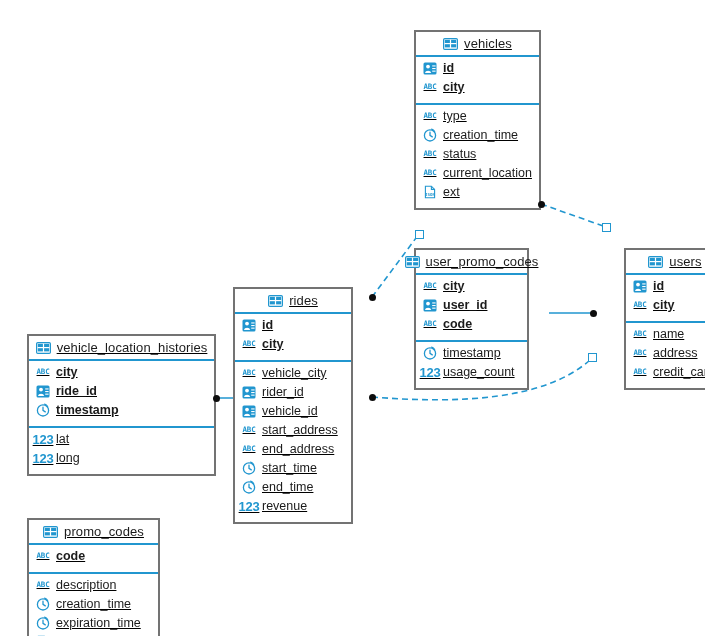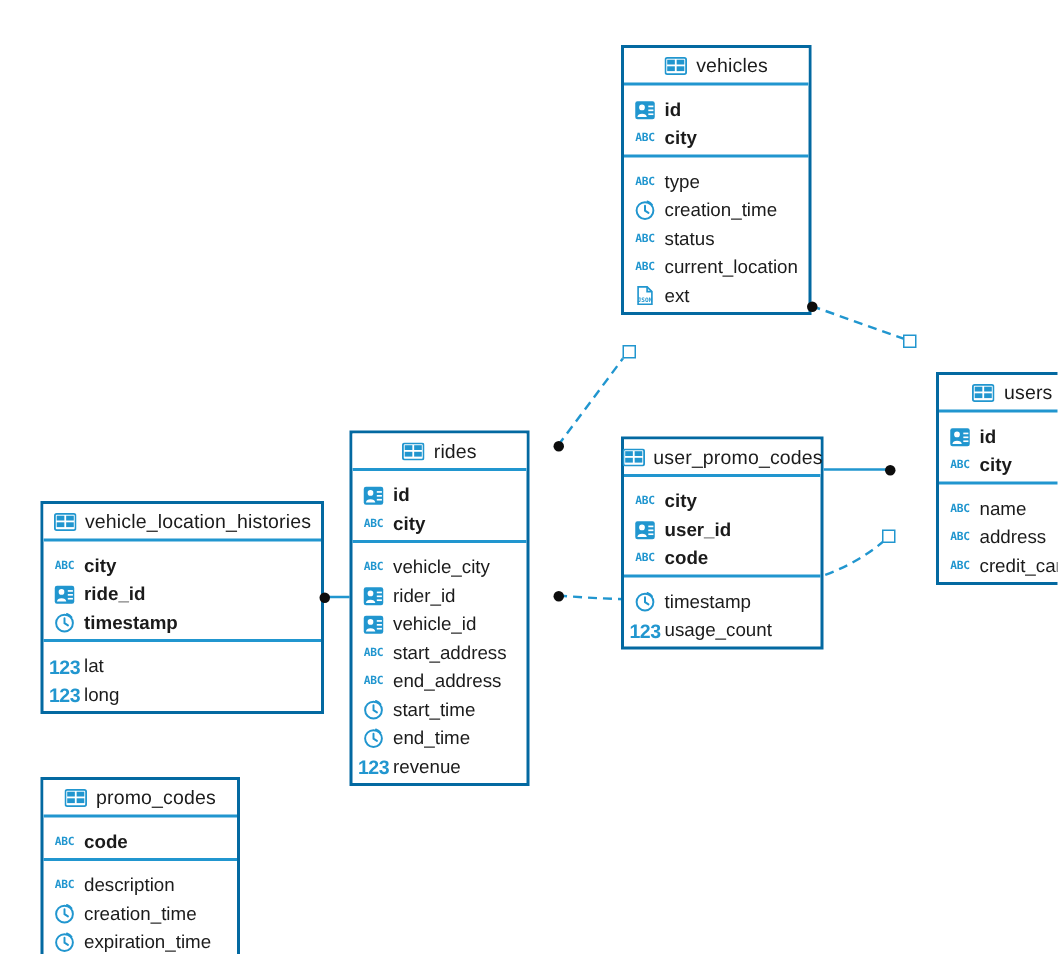--- a/index.html
+++ b/index.html
@@ -25,23 +25,24 @@
     position: absolute;
     left: 0; top: 0;
     width: 705px;
     height: 636px;
     pointer-events: none;
     z-index: 1;
   }
   .entity {
     position: absolute;
     box-sizing: border-box;
-    border: 2px solid #0369a1;
+    border: 2px solid #737373;
     background: #ffffff;
     z-index: 2;
+    text-decoration: underline;
   }
   .entity-header {
     box-sizing: border-box;
     height: 25px;
     border-bottom: 2px solid #2196cf;
     display: flex;
     align-items: center;
     justify-content: center;
     gap: 6px;
     padding: 0 8px;
@@ -54,21 +55,21 @@
     letter-spacing: 0.1px;
   }
   .section {
     padding: 4px 0 4px 0;
   }
   .section.keys {
     border-bottom: 2px solid #2196cf;
   }
   .field {
     display: flex;
-    align-items: flex-end;
+    align-items: flex-start;
     gap: 6px;
     height: 19px;
     padding: 0 18px 0 7px;
     white-space: nowrap;
   }
   .field-name {
     font-size: 12.5px;
     color: #1b1b1b;
   }
   .field.pk .field-name {
@@ -191,21 +192,21 @@
               <svg width="14" height="14" viewBox="0 0 14 14">
                 <path d="M2.4 1.2 h6 l3.2 3.2 v8.4 h-9.2 z" fill="#fff" stroke="#2196cf" stroke-width="1.1"></path>
                 <path d="M8.4 1.2 v3.2 h3.2" fill="none" stroke="#2196cf" stroke-width="1.1"></path>
                 <text x="7" y="11.4" font-size="4.1" font-family="DejaVu Sans Mono, monospace" font-weight="bold" fill="#2196cf" text-anchor="middle">JSON</text>
               </svg>
             </span>
             <span class="field-name">ext</span>
           </div>
         </div>
       </div>
-      <div class="entity" style="left: 414px; top: 248px; width: 135px; margin-top: 43px;">
+      <div class="entity" style="left: 414px; top: 248px; width: 115px;">
         <div class="entity-header">
           <span class="icon icon-header-grid">
             <svg width="15" height="12" viewBox="0 0 15 12">
               <rect x="0.6" y="0.6" width="13.8" height="10.8" rx="1.2" fill="#fff" stroke="#2196cf" stroke-width="1.2"></rect>
               <rect x="1.8" y="1.8" width="5.1" height="3.2" fill="#2196cf"></rect>
               <rect x="8.1" y="1.8" width="5.1" height="3.2" fill="#2196cf"></rect>
               <rect x="1.8" y="6.2" width="5.1" height="3.2" fill="#2196cf"></rect>
               <rect x="8.1" y="6.2" width="5.1" height="3.2" fill="#2196cf"></rect>
             </svg>
           </span>

